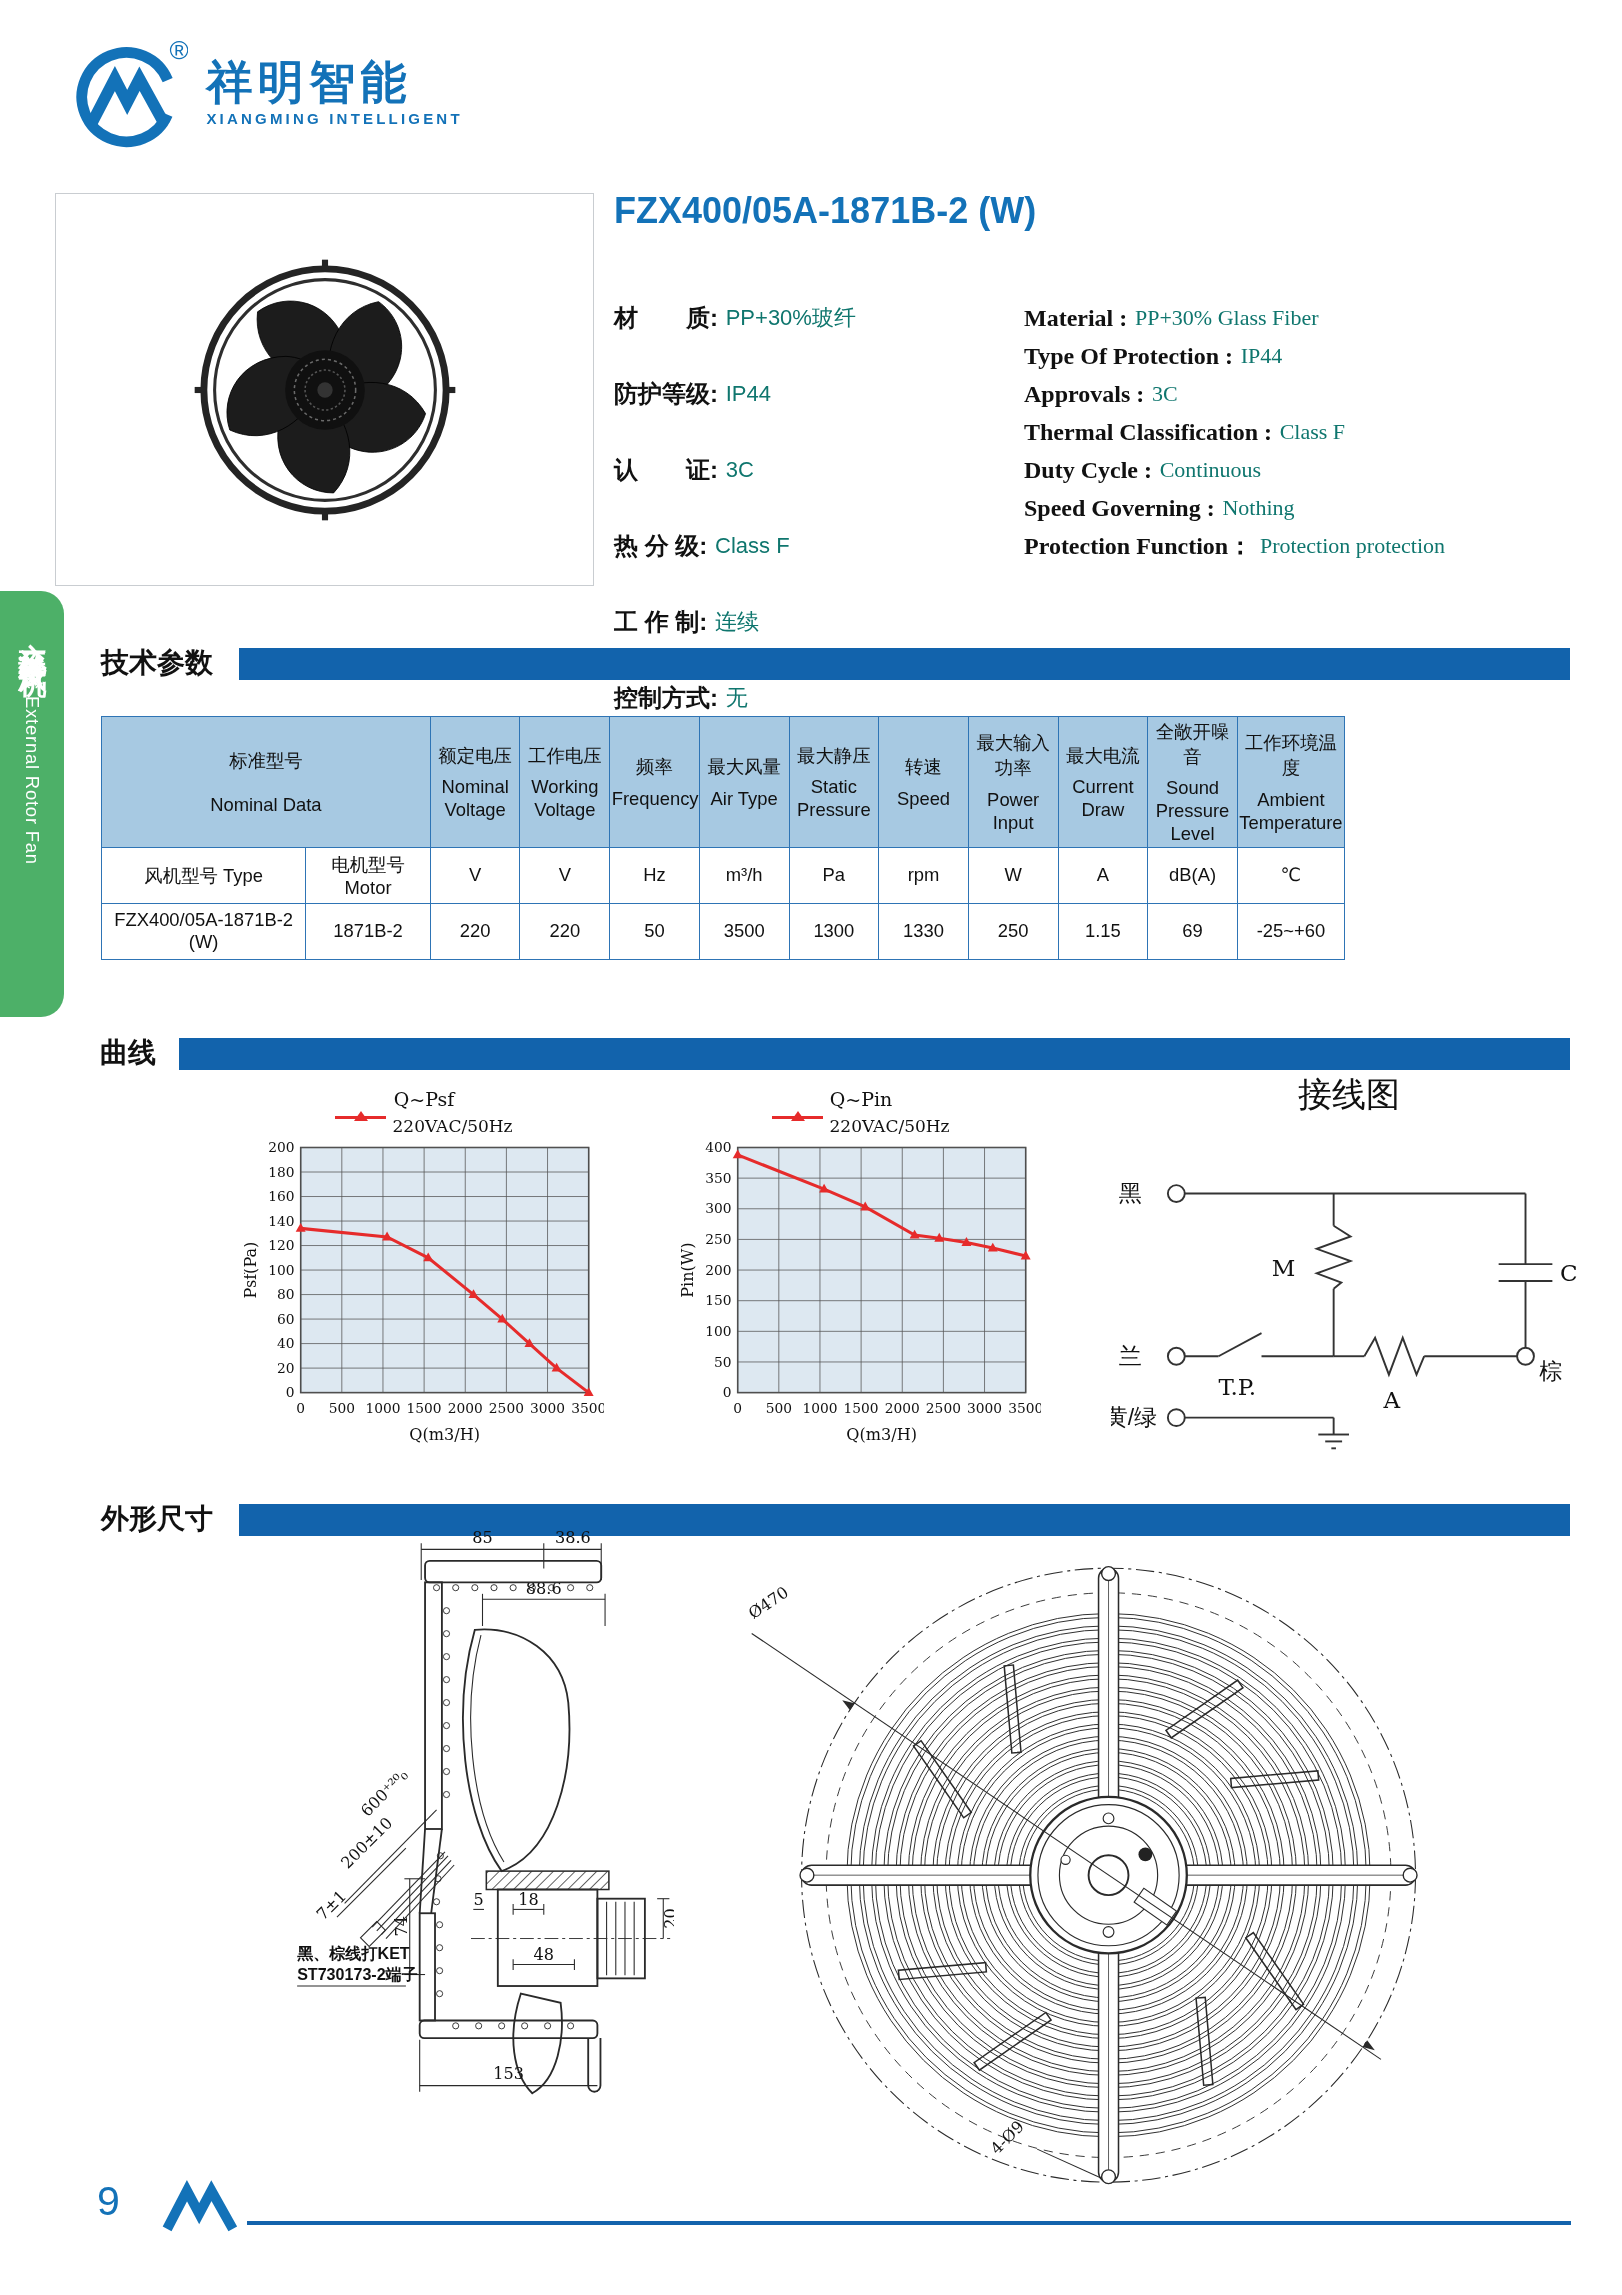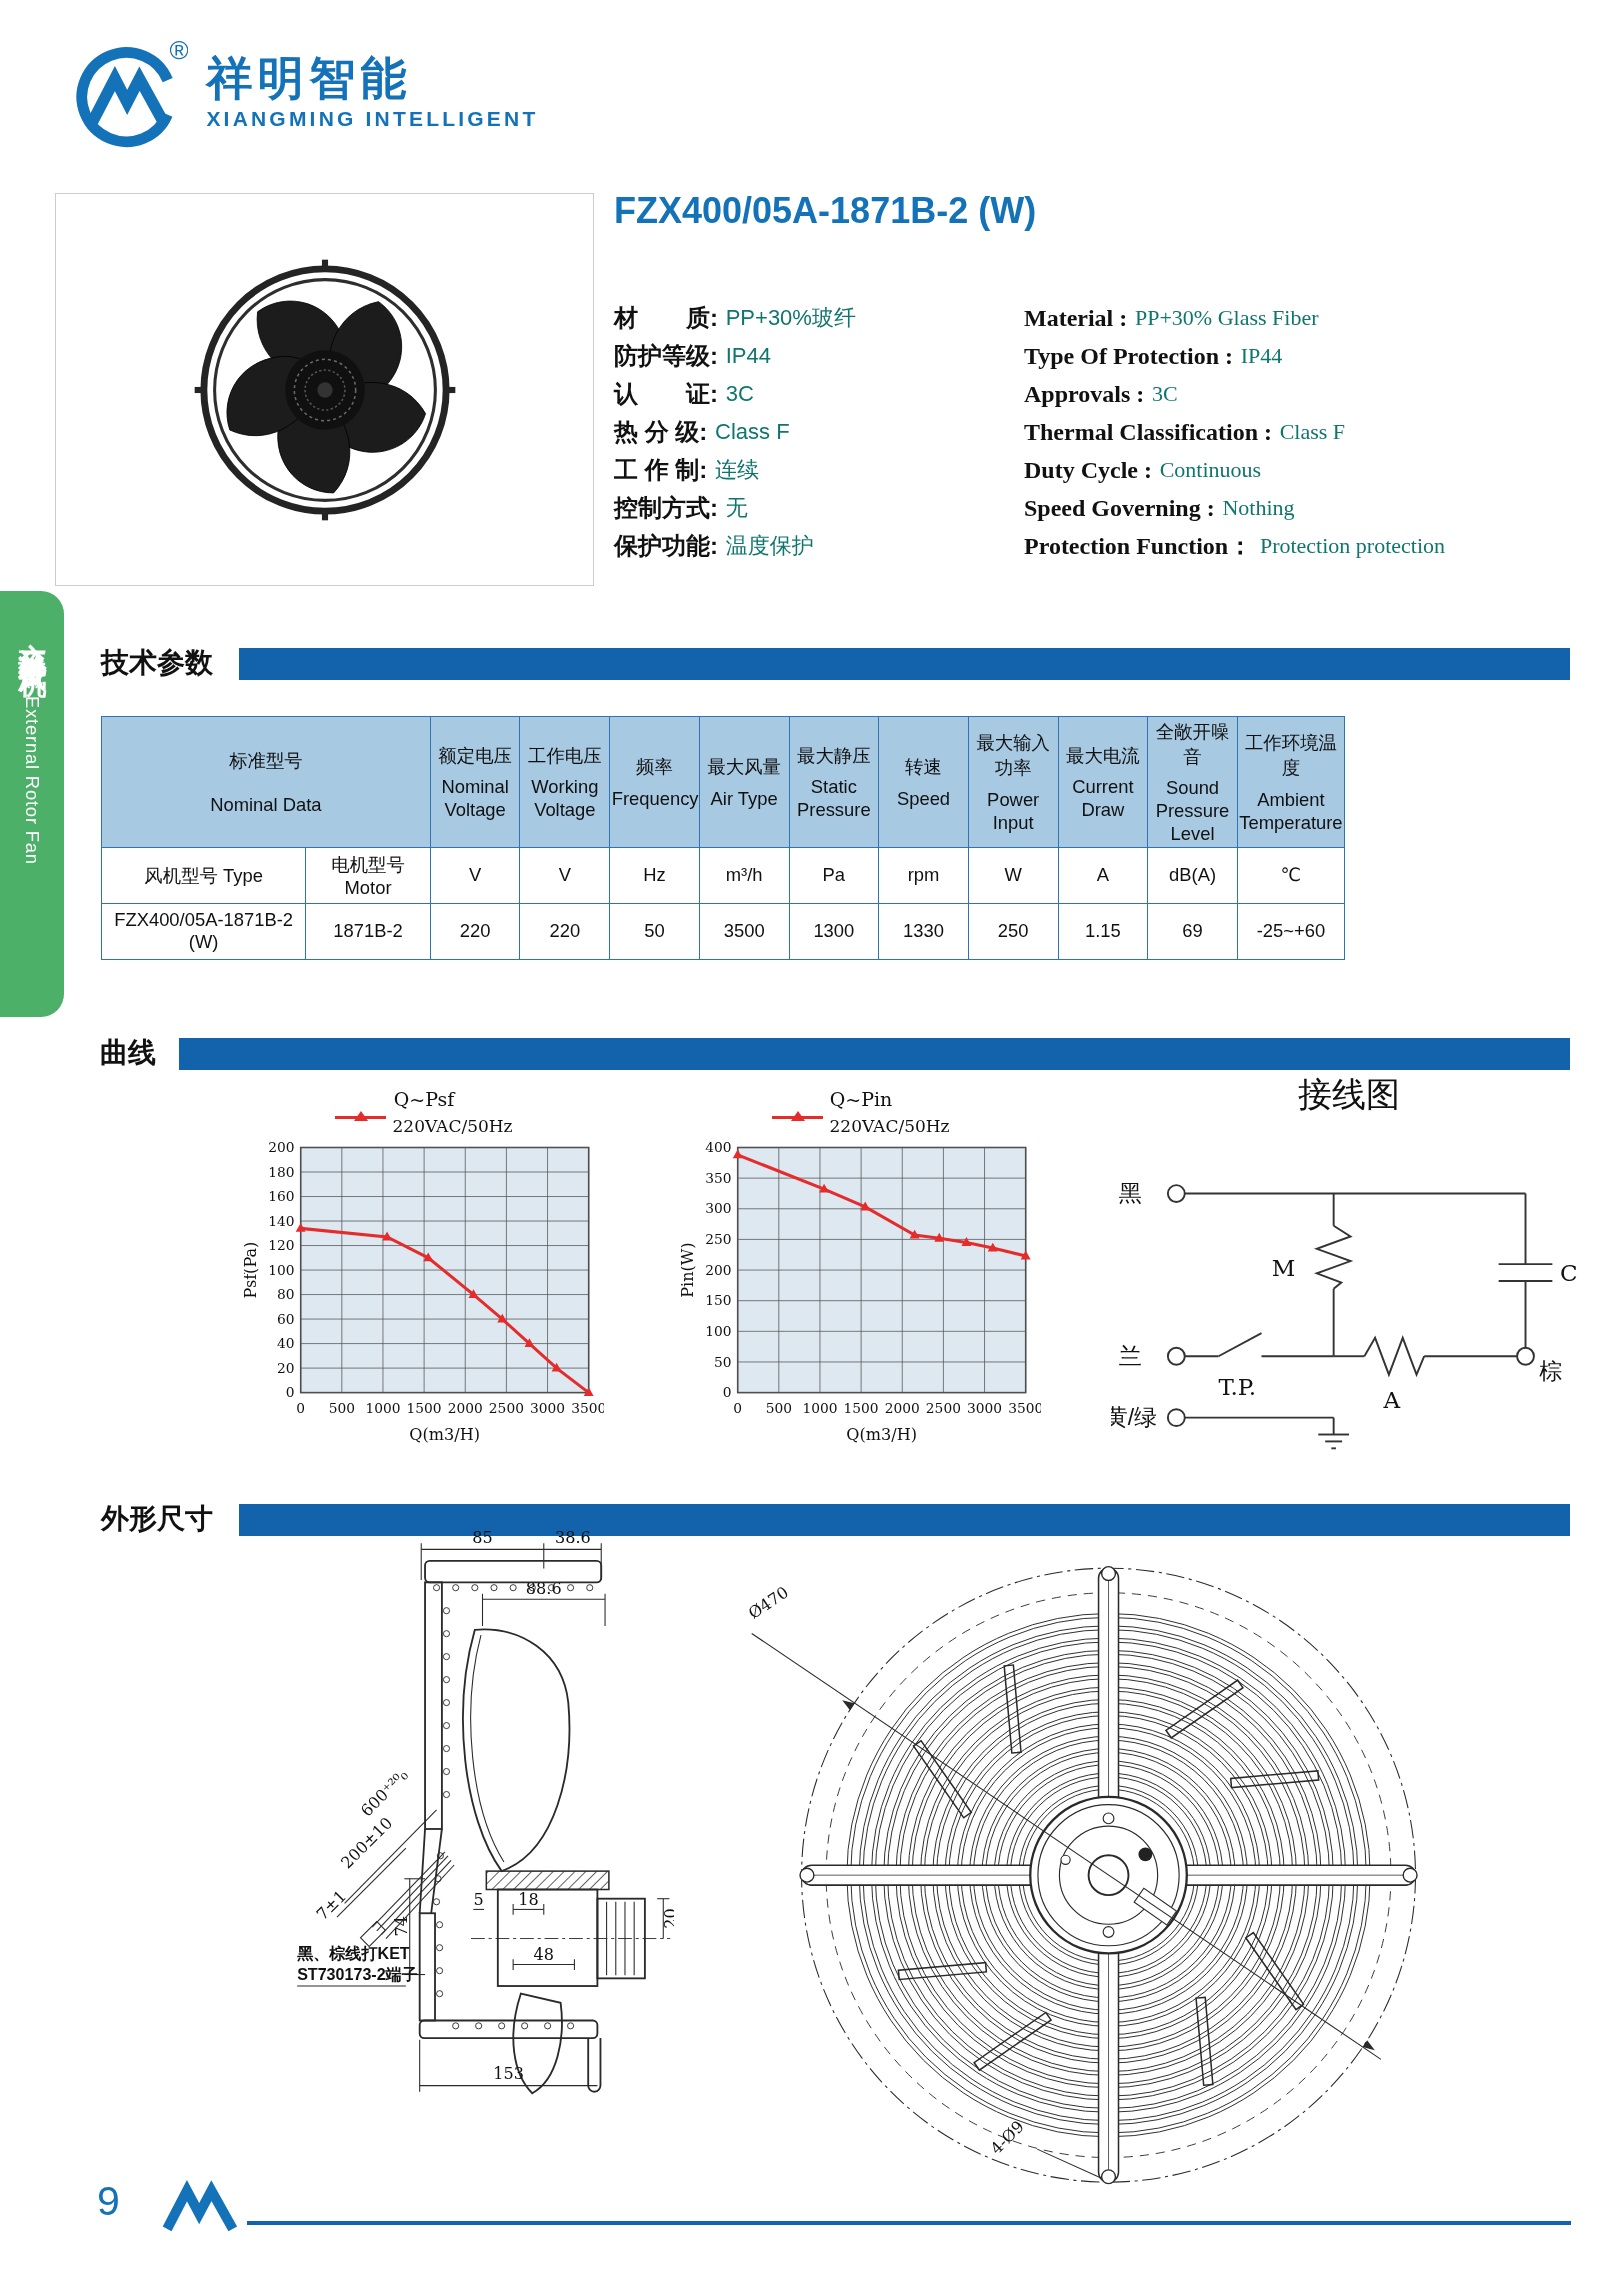--- a/index.html
+++ b/index.html
@@ -10,28 +10,28 @@
   
   .side-tab{left:0;top:591px;width:64px;height:426px;background:#4db068;border-radius:0 23px 23px 0;
             display:flex;flex-direction:column;align-items:center;justify-content:flex-start;padding-top:29px;box-sizing:border-box;}
   .side-tab .cn{writing-mode:vertical-rl;color:#fff;font-size:28px;font-weight:700;letter-spacing:4.6px;}
   .side-tab .en{writing-mode:vertical-rl;color:#fff;font-size:18.4px;margin-top:10.7px;letter-spacing:0.8px;}
 
   
   .logo{left:71px;top:31px;display:flex;align-items:center;}
   .logo-text{margin-left:18.4px;}
   .logo-text .cn{font-size:46px;font-weight:700;color:#1372b8;letter-spacing:5.4px;line-height:1.05;}
-  .logo-text .en{font-size:21px;font-weight:700;color:#1372b8;letter-spacing:3.2px;margin-top:4.6px;text-align:right;}
+  .logo-text .en{font-size:15px;font-weight:700;color:#1372b8;letter-spacing:3.2px;margin-top:4.6px;text-align:right;}
 
   
   .photo-box{left:55px;top:193px;width:537px;height:391px;border:1.5px solid #c9cdd1;background:#fff;
              display:flex;align-items:center;justify-content:center;}
   .model-title{left:614px;top:190px;font-size:36px;font-weight:700;color:#1372b8;}
   .specs{top:299px;display:flex;flex-direction:column;}
-  .specs-cn{left:614px;width:353px;}
+  .specs-cn{left:614px;width:353px;gap:38px;}
   .specs-en{left:1024px;width:614px;font-family:Liberation Serif, serif;}
   .spec-row{height:38px;display:flex;align-items:center;font-size:22px;}
   .spec-row .lab{font-weight:700;color:#111;white-space:pre;font-size:24px;}
   .spec-row .val{margin-left:7.7px;color:#0f766e;}
 
   
   .sec-text{font-size:28px;font-weight:700;color:#111;}
   .sec-bar{height:32px;background:#1263ac;}
 
   

